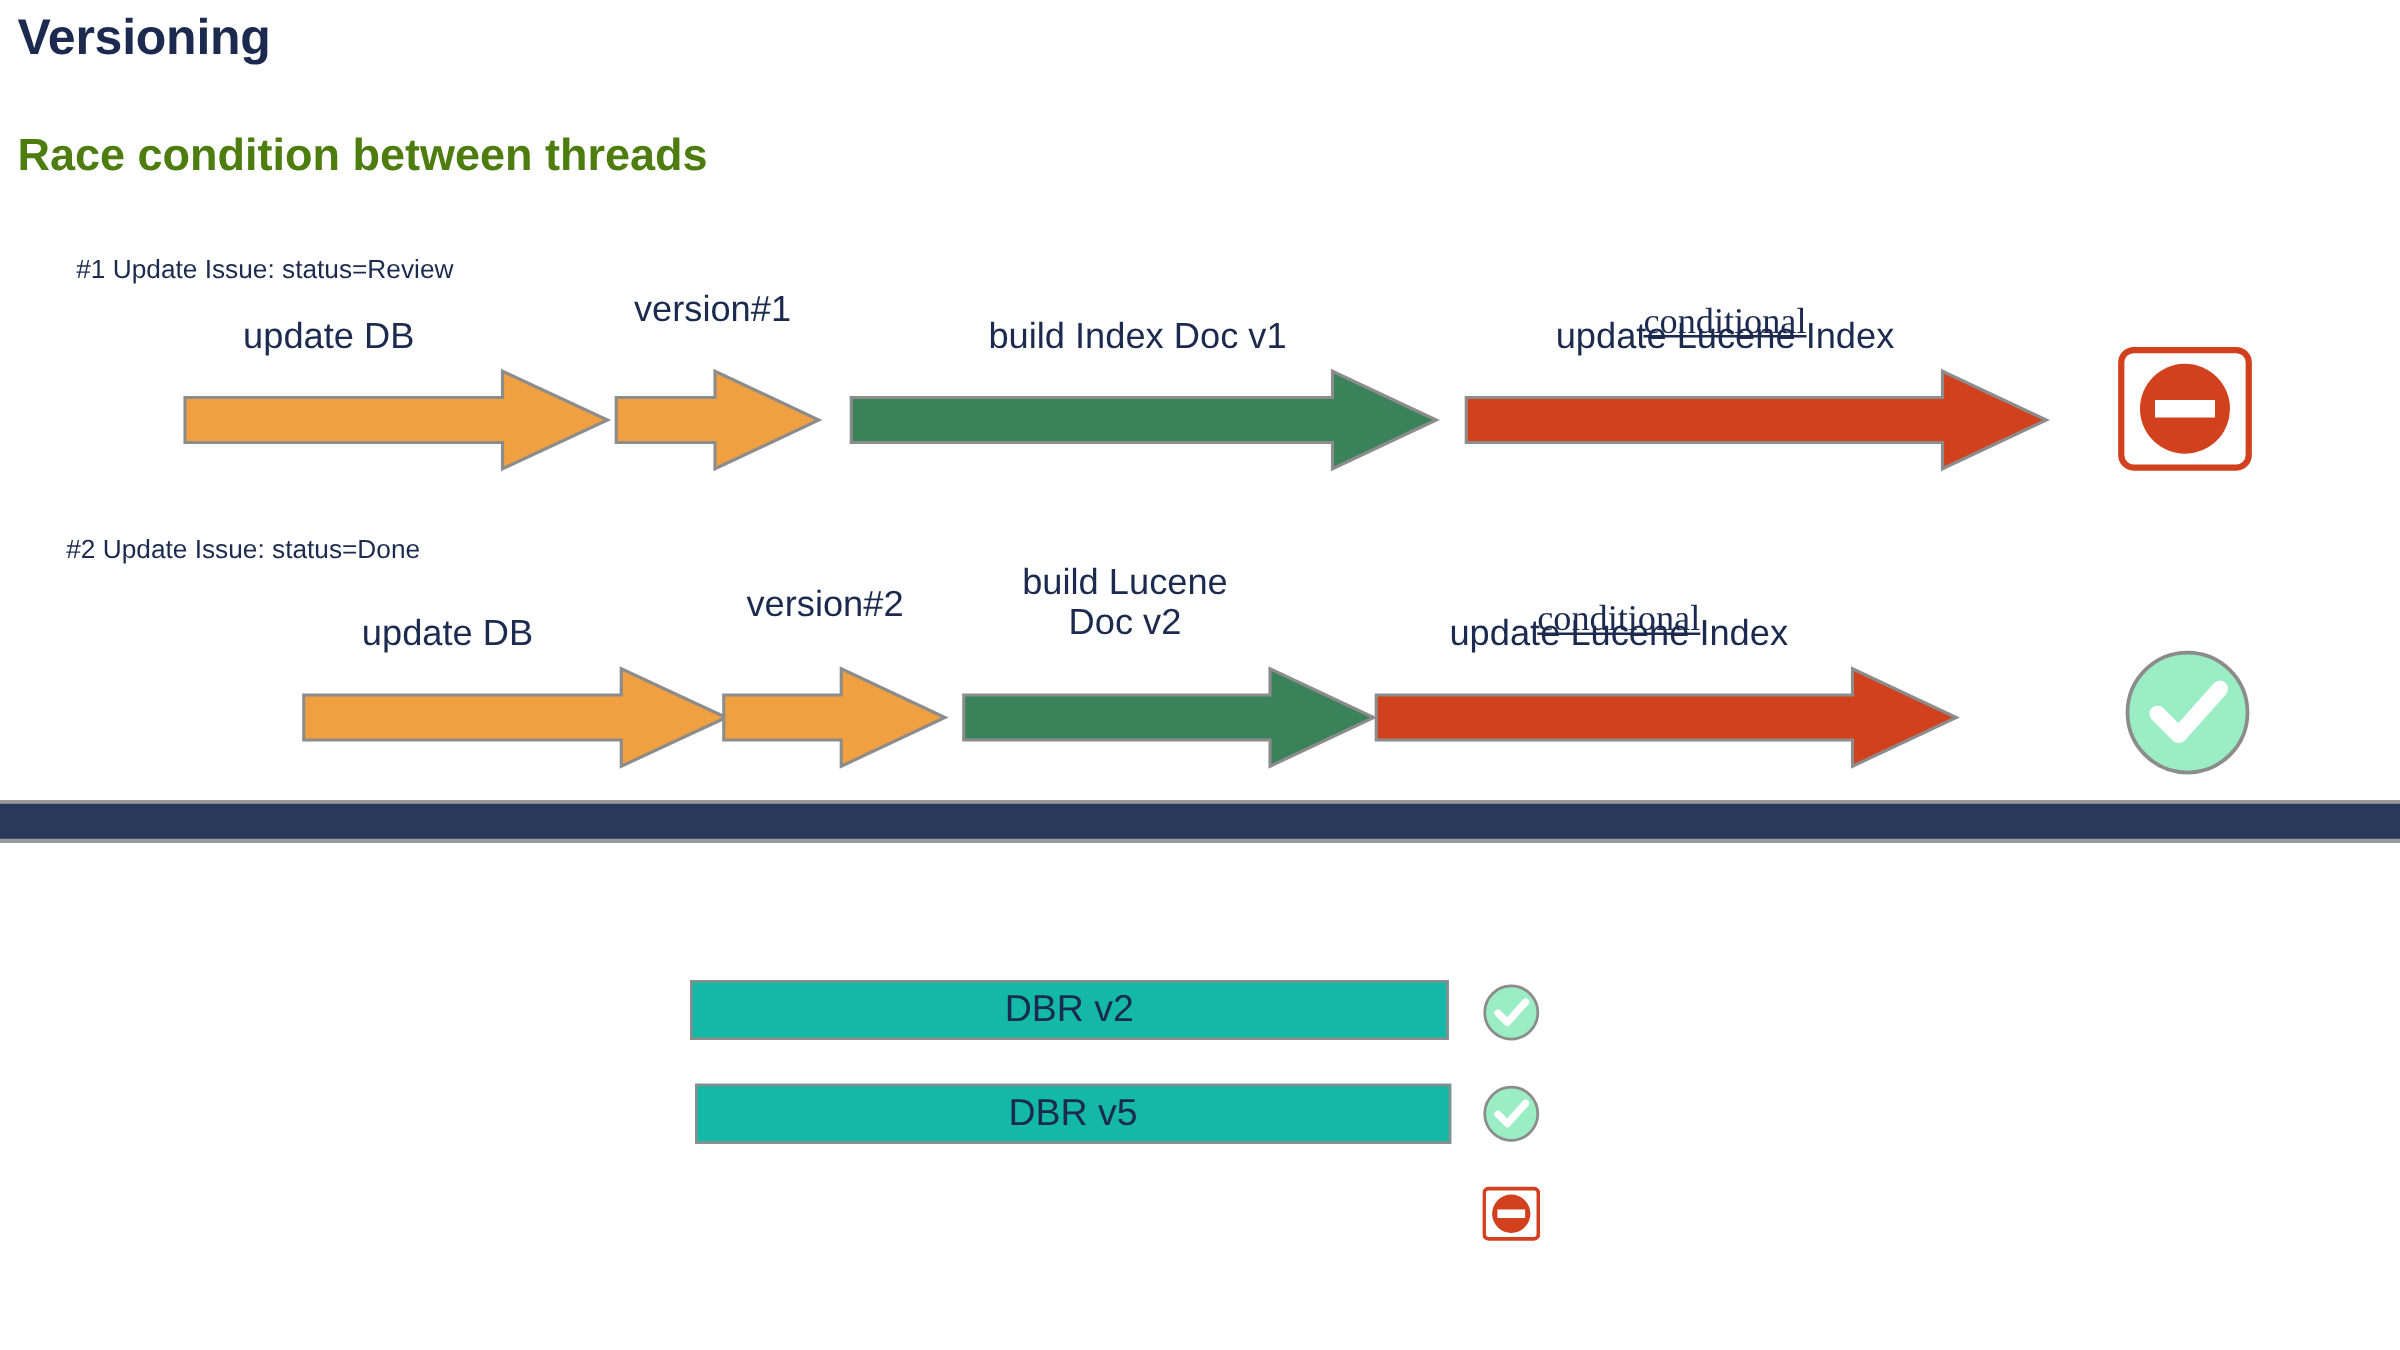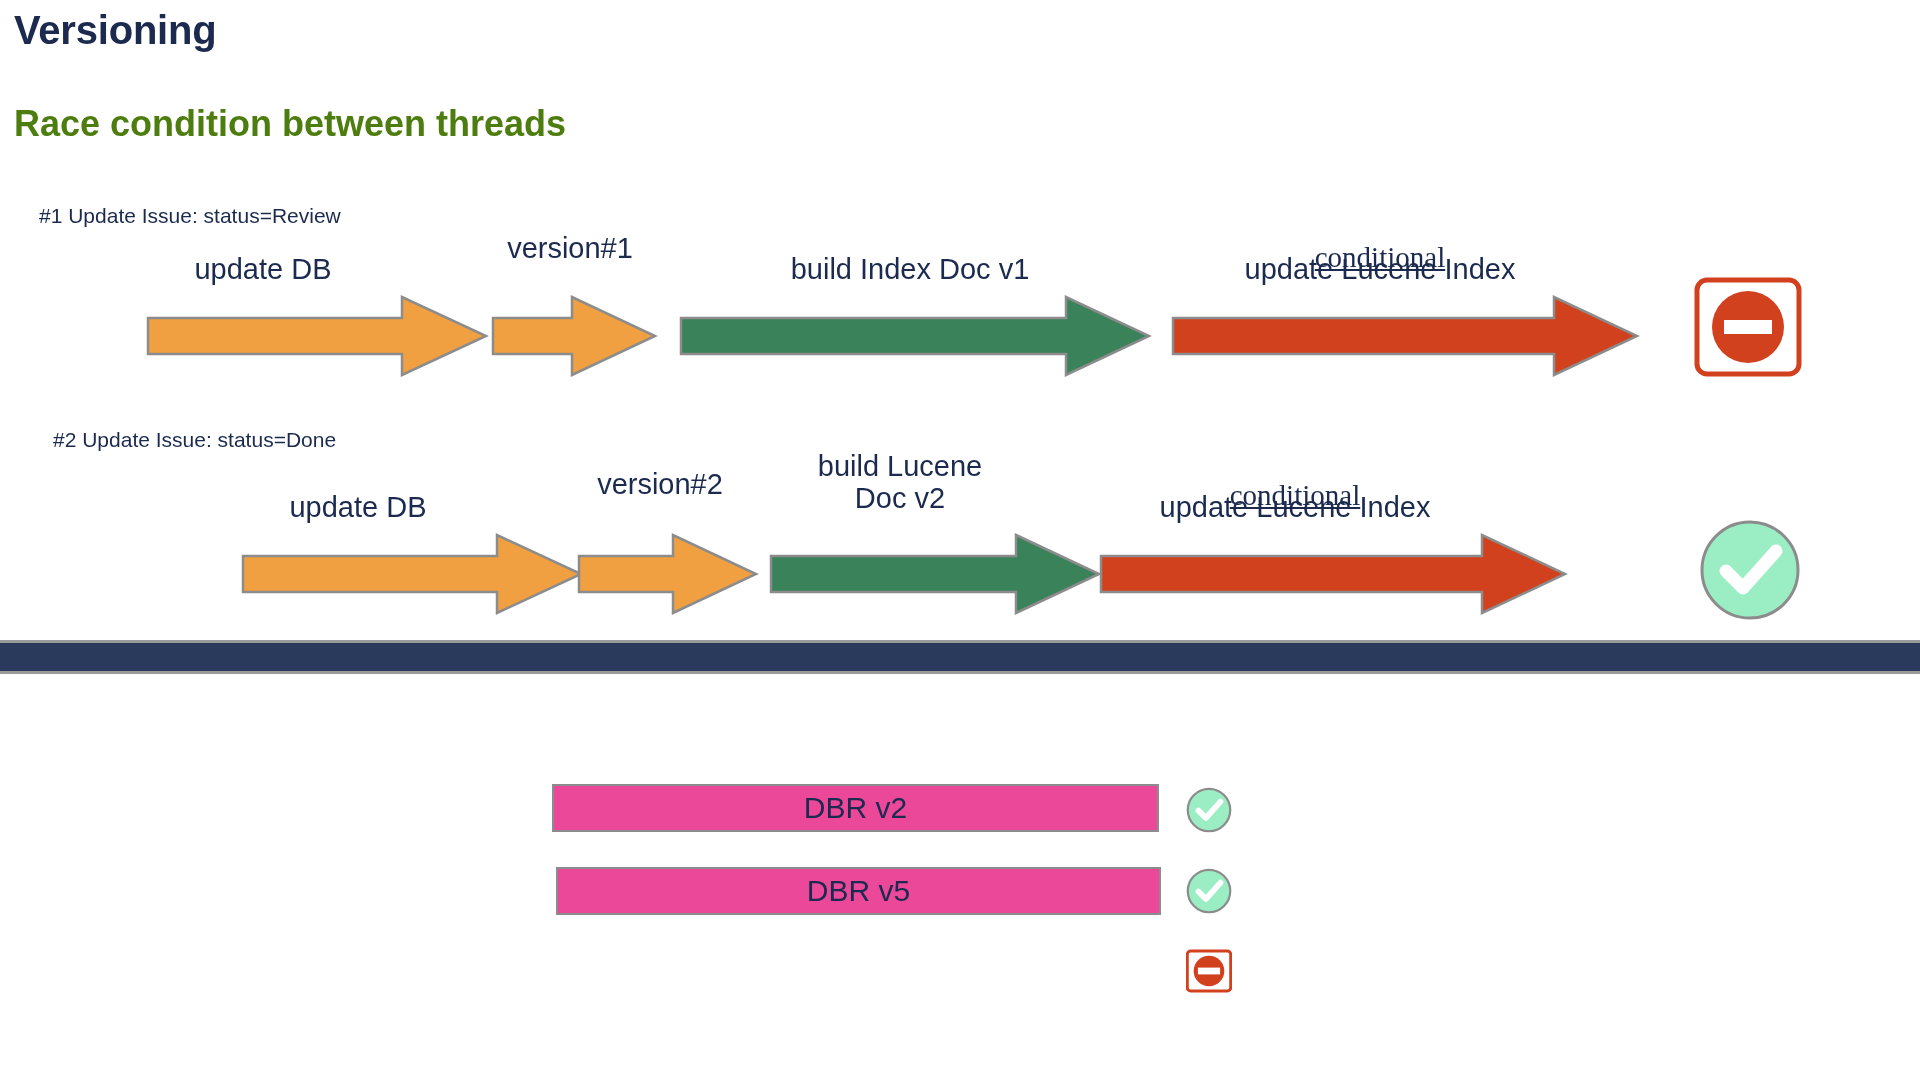--- a/index.html
+++ b/index.html
@@ -33,21 +33,21 @@
     background: #2A3A5C;
     border-top: 3px solid #9a9a9a;
     border-bottom: 3px solid #9a9a9a;
   }
 
   
   .thread-label {
     position: absolute;
     font-size: 21px; color: #1B2A4E; white-space: nowrap;
   }
-  .lbl-1 { left: 39px; top: 204px; }
+  .lbl-1 { left: 61px; top: 204px; }
   .lbl-2 { left: 53px; top: 428px; }
 
   
   .arrow { position: absolute; }
   .arrow svg { display:block; overflow: visible; }
 
   
   .cap {
     position: absolute;
     color: #1B2A4E;
@@ -57,21 +57,21 @@
     line-height: 1.12;
   }
   .cap u { text-decoration: underline; text-underline-offset: 2px; font-family: Liberation Serif, serif; }
 
   
   .icon-box { position: absolute; }
 
   
   .dbr-bar {
     position: absolute;
-    background: #ec4899;
+    background: #14b8a6;
     border: 2px solid #8c8c8c;
     display: flex; align-items: center; justify-content: center;
     color: #1B2A4E; font-size: 30px;
   }
 </style>
 </head>
 <body>
 
 <div class="slide">
 

